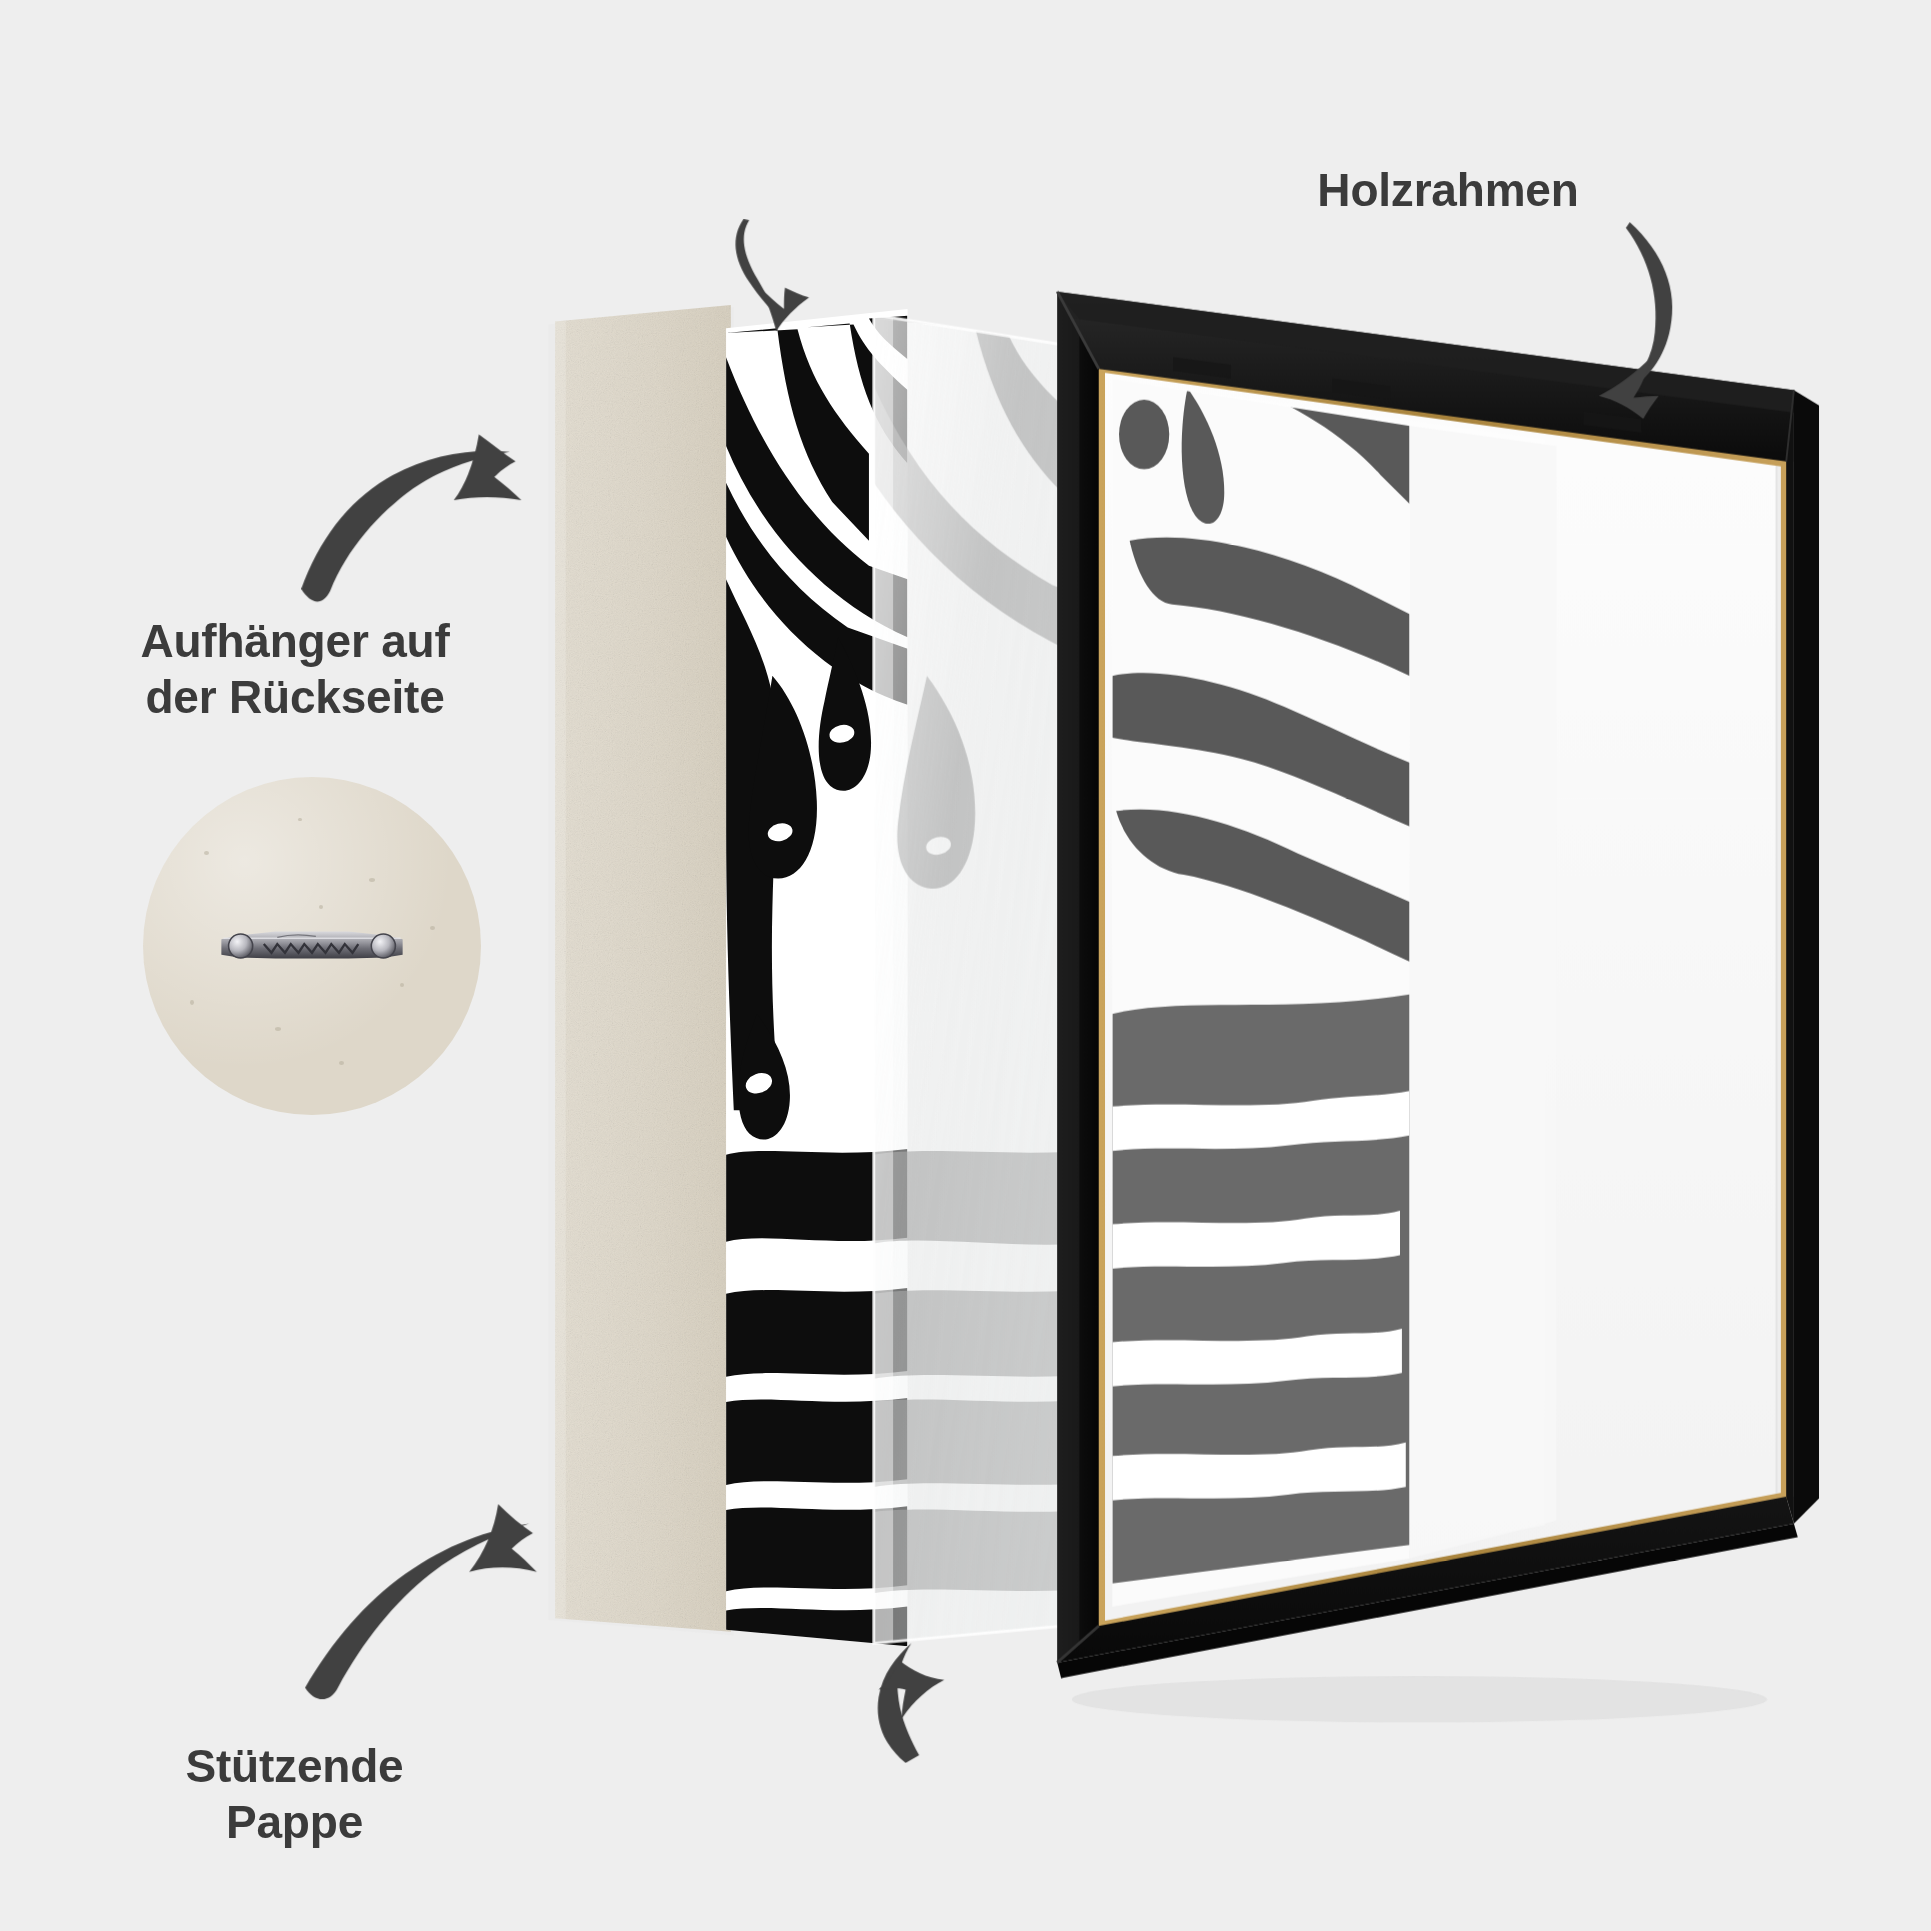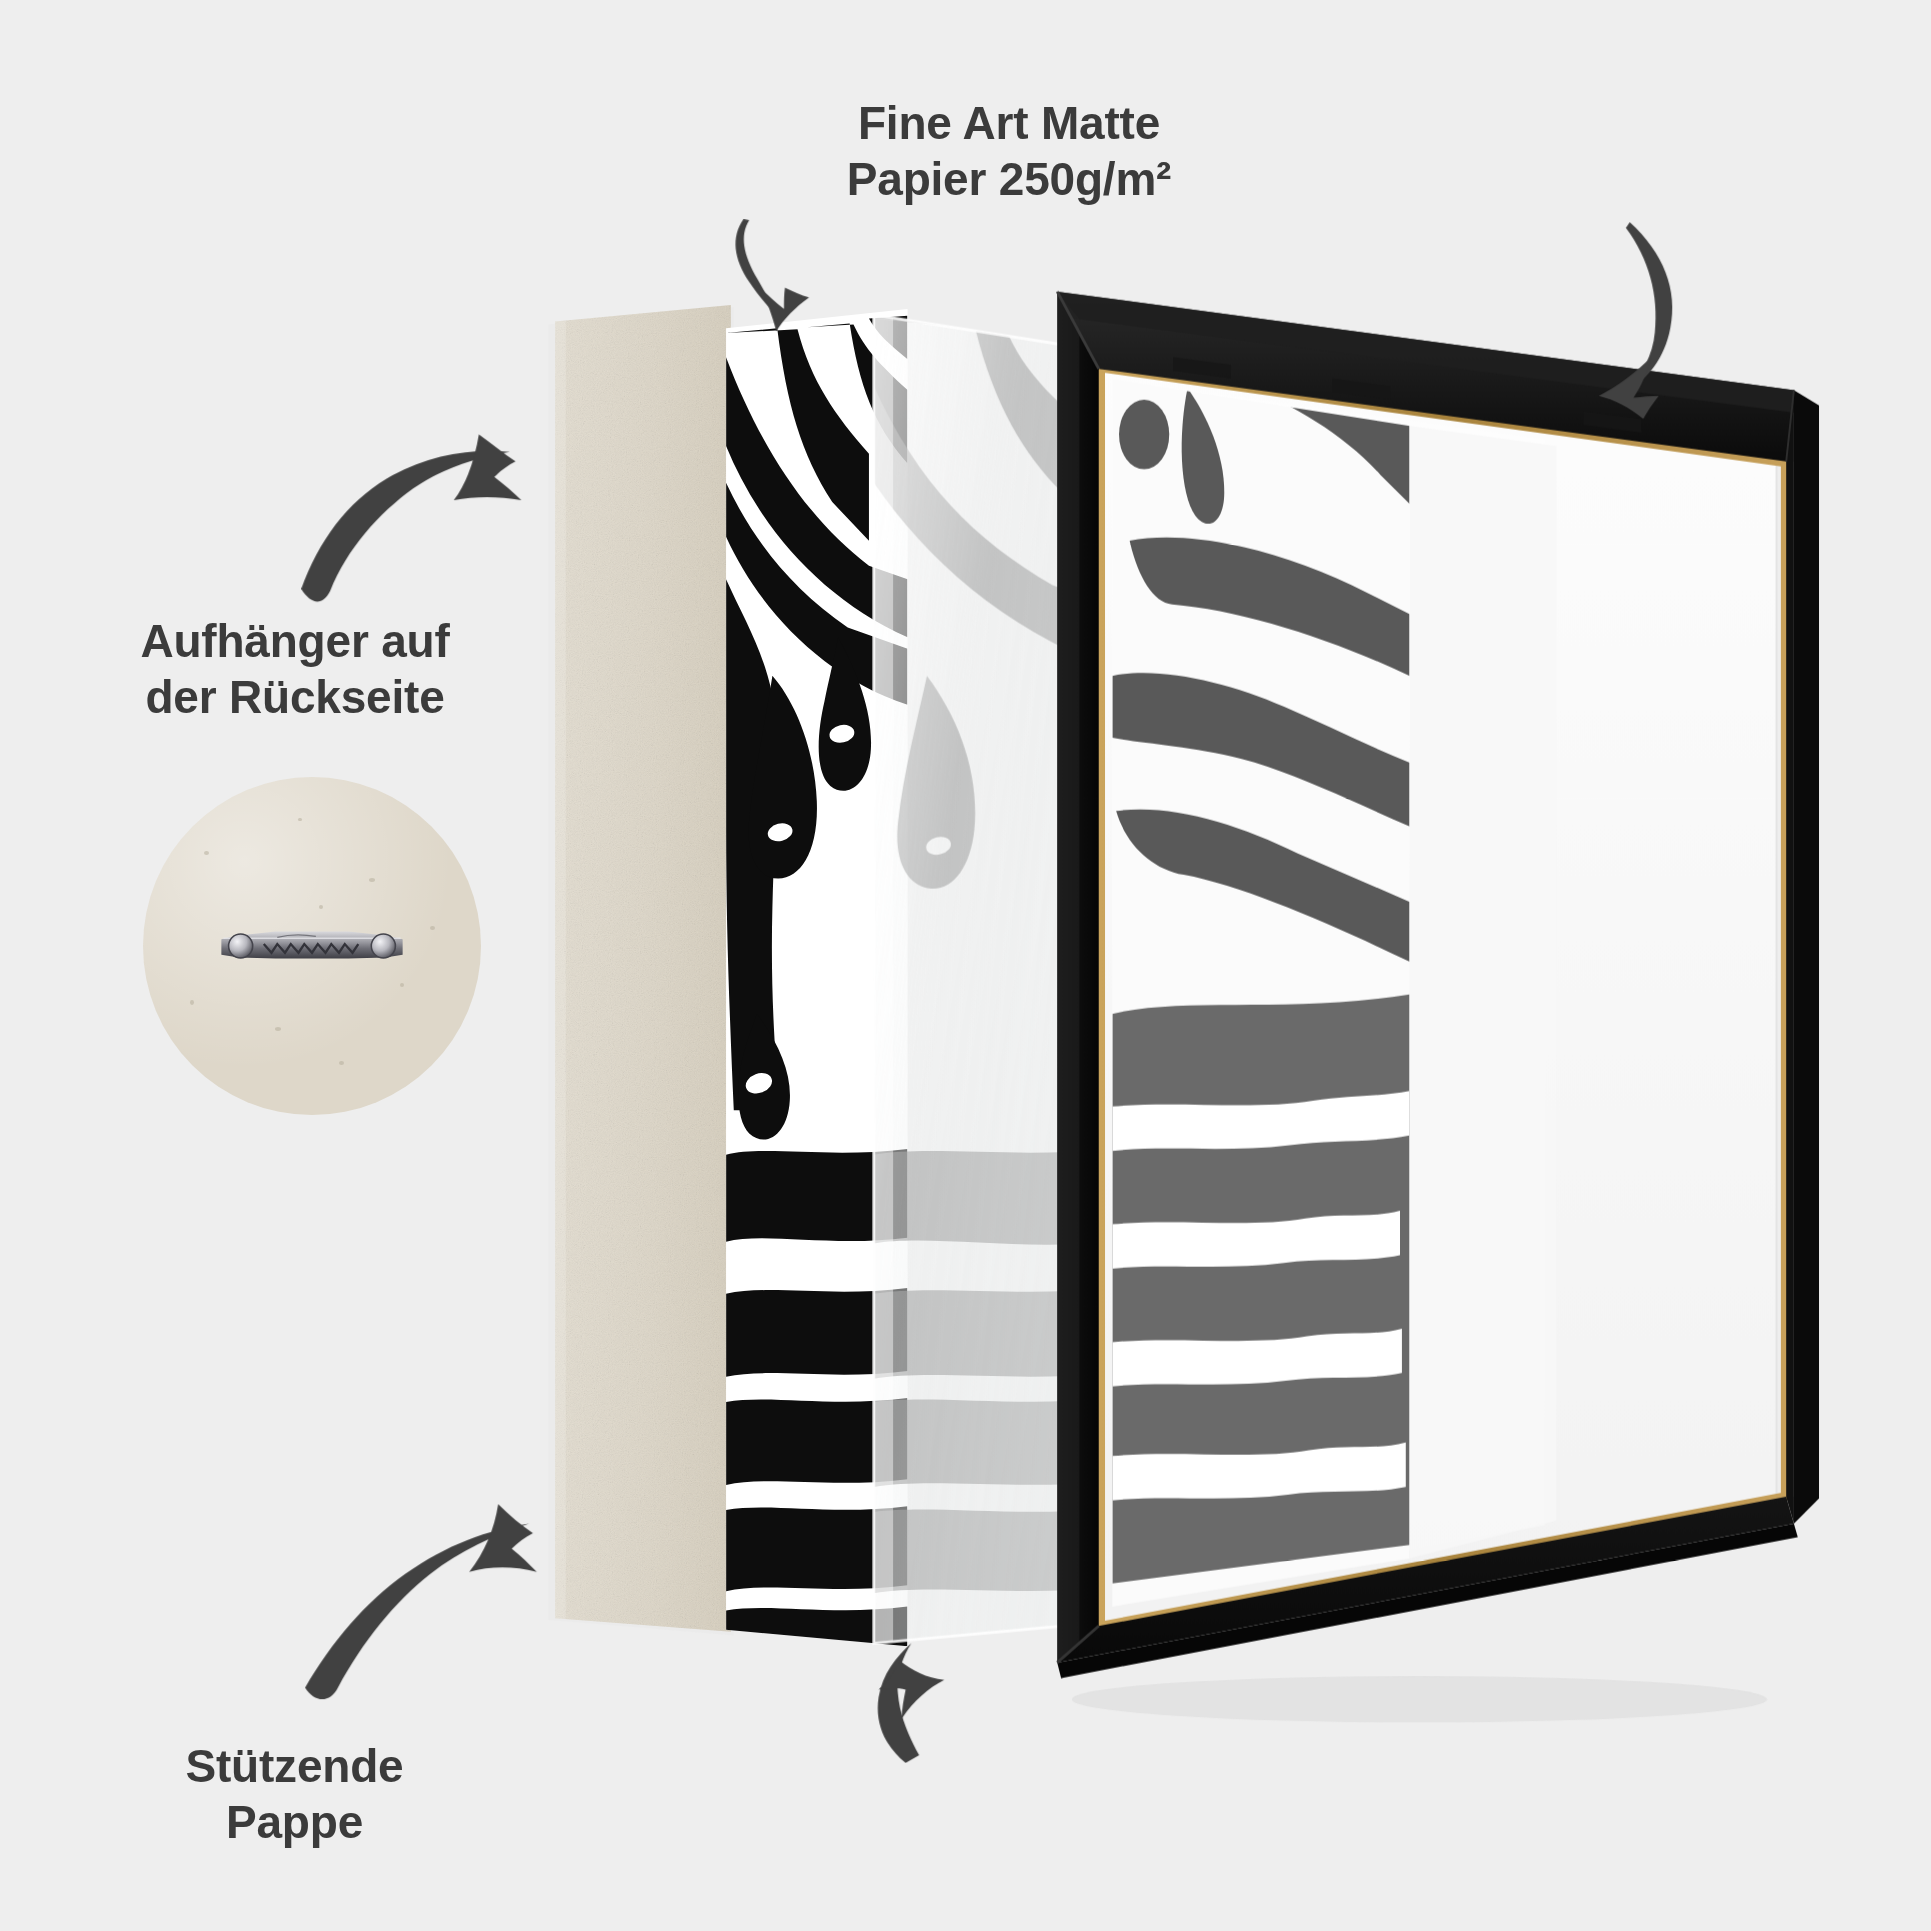--- a/index.html
+++ b/index.html
@@ -293,23 +293,22 @@
                L112,26 L118,17 L126,26 L132,17 L140,26 L146,17" fill="none" stroke="#33333a" stroke-width="2.4" stroke-linejoin="miter"></path>
       <path d="M6,11 L190,11" stroke="#e8e8ec" stroke-width="1.6" opacity=".8"></path>
       <circle cx="24" cy="19" r="12.5" fill="url(#scrG)"></circle>
       <circle cx="24" cy="19" r="12.5" fill="none" stroke="#44444c" stroke-width="1.6"></circle>
       <circle cx="172" cy="19" r="12.5" fill="url(#scrG)"></circle>
       <circle cx="172" cy="19" r="12.5" fill="none" stroke="#44444c" stroke-width="1.6"></circle>
       <path d="M62,10 C74,7 90,7 102,9" fill="none" stroke="#55555d" stroke-width="1.2" opacity=".7"></path>
     </svg>
   </div>
 
-  <div class="label" id="lbl-paper">Fine Art Matte
-Papier 250g/m²</div>
-
+
+  <div class="label" id="lbl-frame">Holzrahmen</div>
 
   <div class="label" id="lbl-cardboard">Stützende
 Pappe</div>
 
   <div class="label" id="lbl-hanger">Aufhänger auf
 der Rückseite</div>
 
 
 </div>
 

